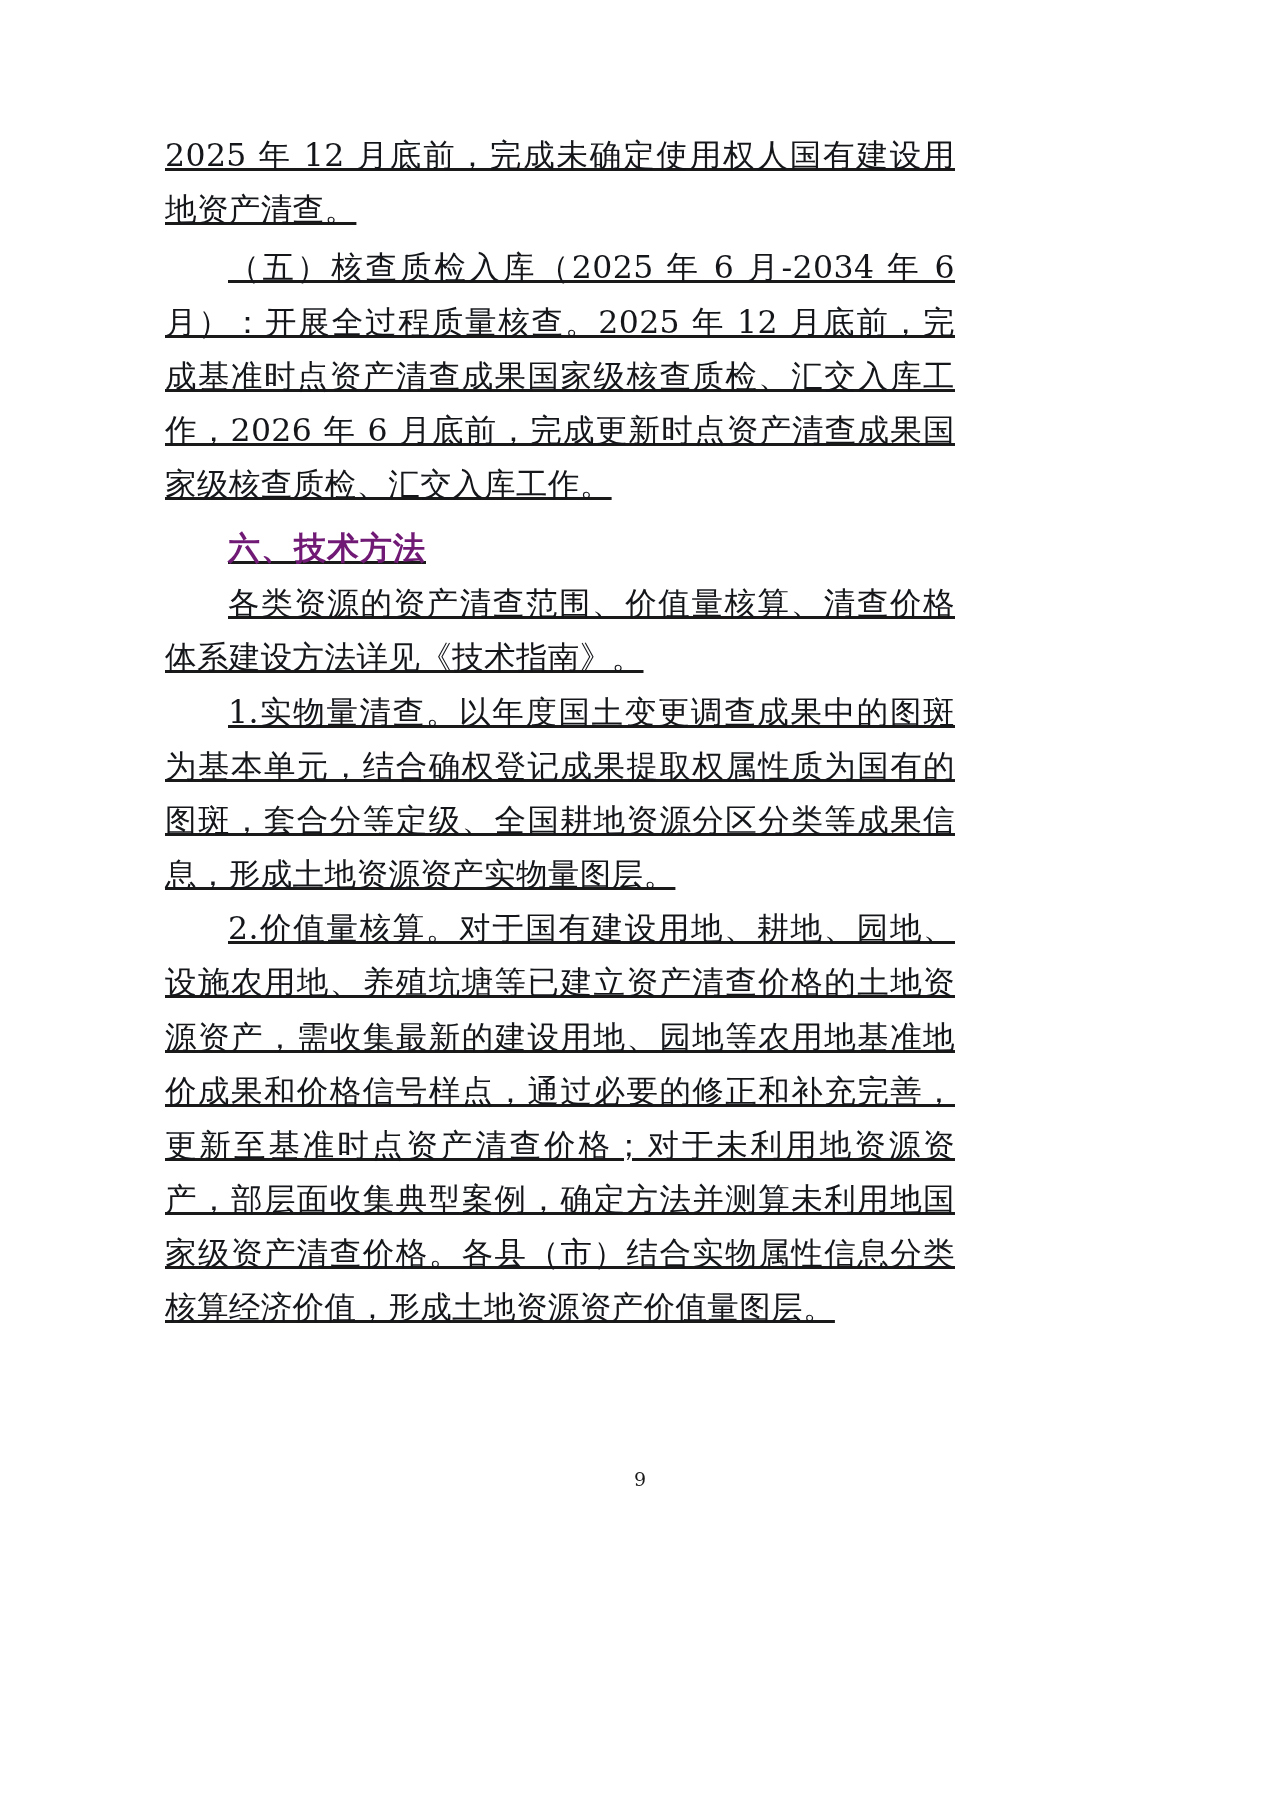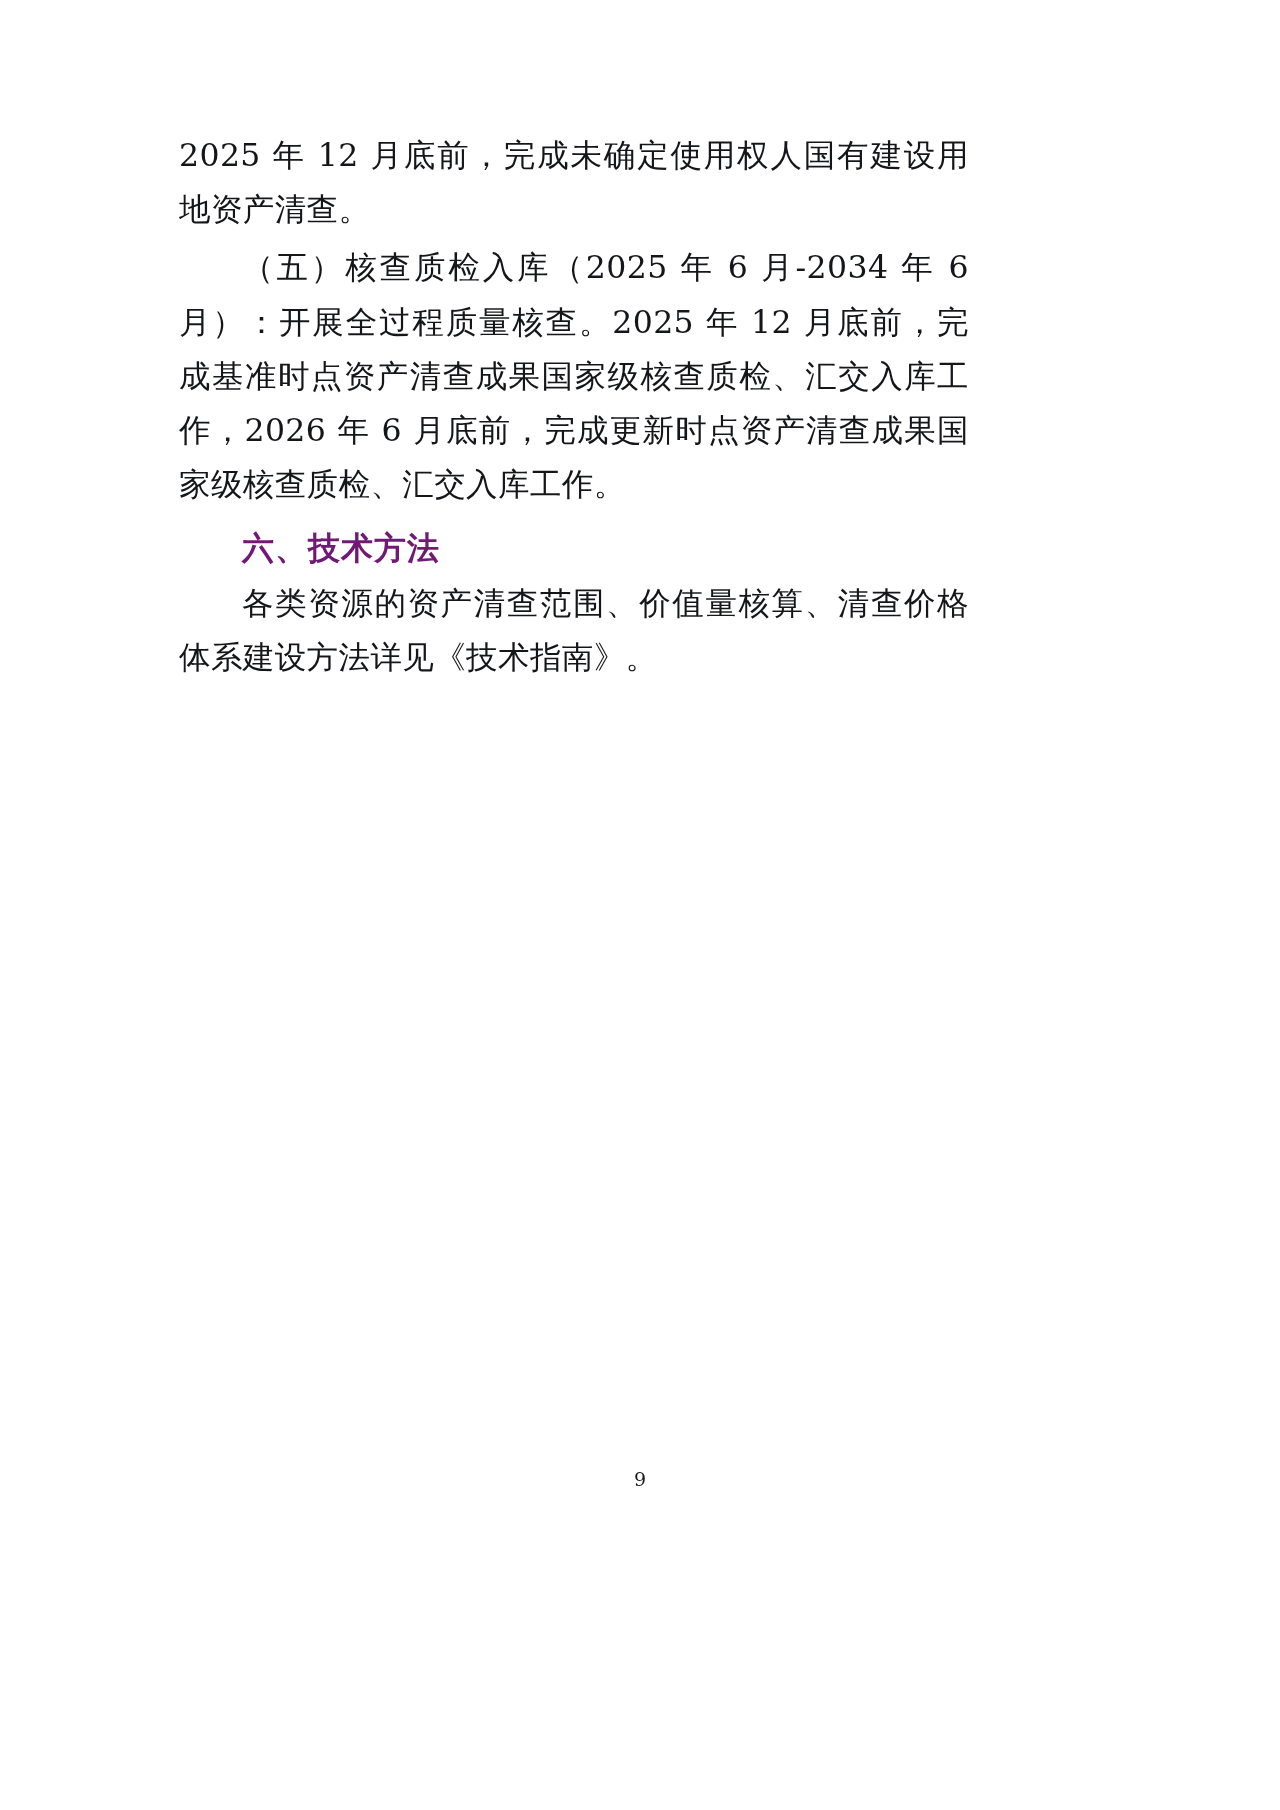--- a/index.html
+++ b/index.html
@@ -12,23 +12,24 @@
     width: 1280px;
     height: 1810px;
     background: #ffffff;
     margin: 0 auto;
     overflow: hidden;
     font-family: "DejaVu Serif", "Liberation Serif", serif;
     color: #1a1a1a;
   }
   .content {
     position: absolute;
-    left: 179px;
+    left: 165px;
     top: 128px;
     width: 790px;
+    text-decoration: underline;
   }
   .para {
     font-size: 31.5px;
     line-height: 1.72;
     text-align: justify;
     text-justify: inter-ideograph;
     letter-spacing: 0.4px;
     margin: 0 0 0 0;
     color: #14161a;
   }
@@ -68,19 +69,21 @@
 
     <div class="gap-sm"></div>
 
     <p class="para indent">（五）核查质检入库（2025 年 6 月-2034 年 6 月）：开展全过程质量核查。2025 年 12 月底前，完成基准时点资产清查成果国家级核查质检、汇交入库工作，2026 年 6 月底前，完成更新时点资产清查成果国家级核查质检、汇交入库工作。</p>
 
     <h2 class="heading">六、技术方法</h2>
 
     <p class="para indent">各类资源的资产清查范围、价值量核算、清查价格体系建设方法详见《技术指南》。</p>
 
 
+    <p class="para indent">1.实物量清查。以年度国土变更调查成果中的图斑为基本单元，结合确权登记成果提取权属性质为国有的图斑，套合分等定级、全国耕地资源分区分类等成果信息，形成土地资源资产实物量图层。</p>
 
+    <p class="para indent">2.价值量核算。对于国有建设用地、耕地、园地、设施农用地、养殖坑塘等已建立资产清查价格的土地资源资产，需收集最新的建设用地、园地等农用地基准地价成果和价格信号样点，通过必要的修正和补充完善，更新至基准时点资产清查价格；对于未利用地资源资产，部层面收集典型案例，确定方法并测算未利用地国家级资产清查价格。各县（市）结合实物属性信息分类核算经济价值，形成土地资源资产价值量图层。</p>
 
   </div>
 
   <div class="page-number">9</div>
 
 </div>
 
 </body></html>

